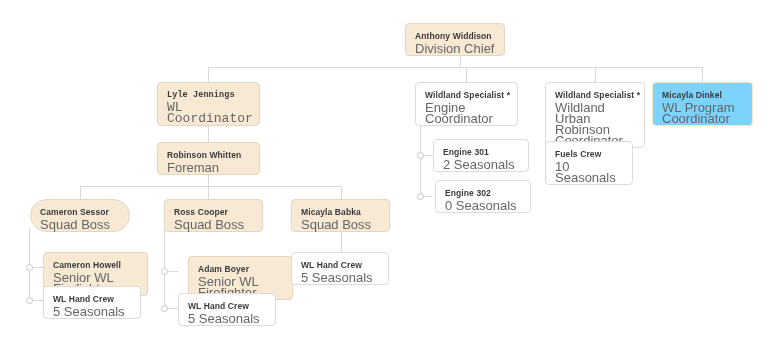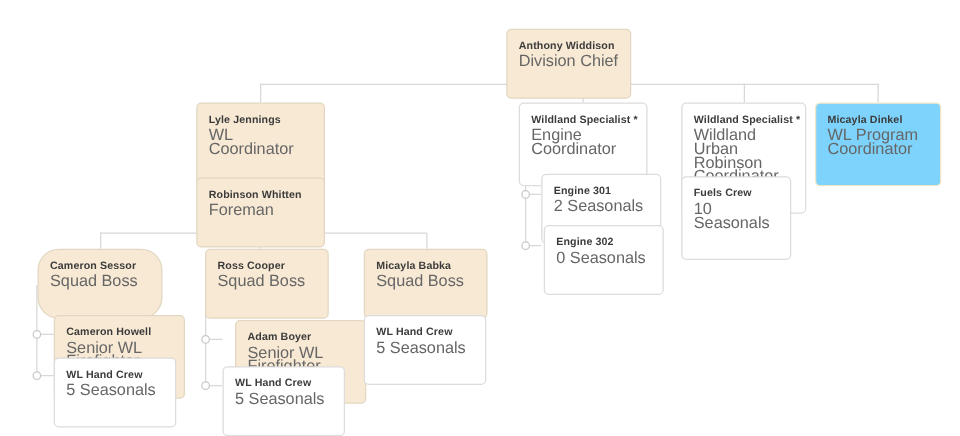--- a/index.html
+++ b/index.html
@@ -17,21 +17,21 @@
   .ln.h{height:1px;}
   .dot{
     position:absolute;width:7px;height:7px;border-radius:50%;
     background:#ffffff;border:1px solid #c9c9c9;box-sizing:border-box;
   }
 
   
   .node{
     position:absolute;box-sizing:border-box;
     border-radius:4px;
-    padding:7px 9px 24px 9px;
+    padding:7px 9px 1px 9px;
     border:1px solid #e2d7c2;
     background:#f8e9d4;
   }
   .node .t{
     font-size:8.5px;font-weight:bold;color:#3b3b3b;
     line-height:11px;letter-spacing:.1px;white-space:nowrap;
   }
   .node .s{
     font-size:13px;color:#666666;line-height:11px;
     margin-top:1px;
@@ -80,21 +80,21 @@
   <div class="ln h" style="left:420px;top:196px;width:13px;"></div>
   <div class="dot" style="left:417px;top:193px;"></div>
 
   <div class="ln v" style="left:595px;top:122px;height:19px;"></div>
 
   <div class="node" style="left:405px;top:23px;width:100px;">
     <div class="t">Anthony Widdison</div>
     <div class="s">Division Chief</div>
   </div>
 
-  <div class="node" style="left:157px;top:82px;width:103px;">
+  <div class="node" style="left:157px;top:82px;width:103px;font-family:Liberation Mono, monospace;">
     <div class="t">Lyle Jennings</div>
     <div class="s">WL Coordinator</div>
   </div>
 
   <div class="node plain" style="left:415px;top:82px;width:103px;">
     <div class="t">Wildland Specialist *</div>
     <div class="s">Engine Coordinator</div>
   </div>
 
   <div class="node plain wrap" style="left:545px;top:82px;width:100px;">

